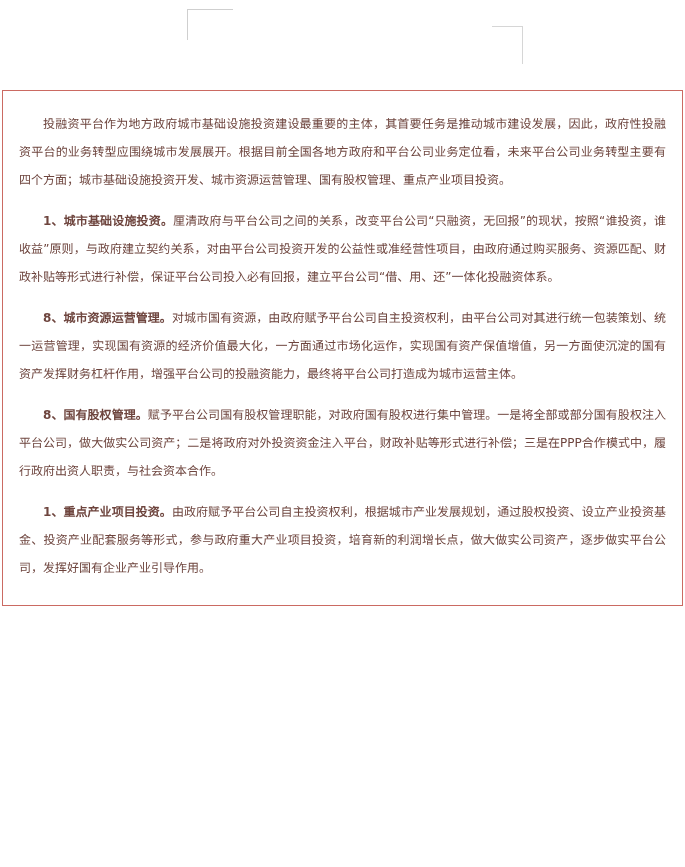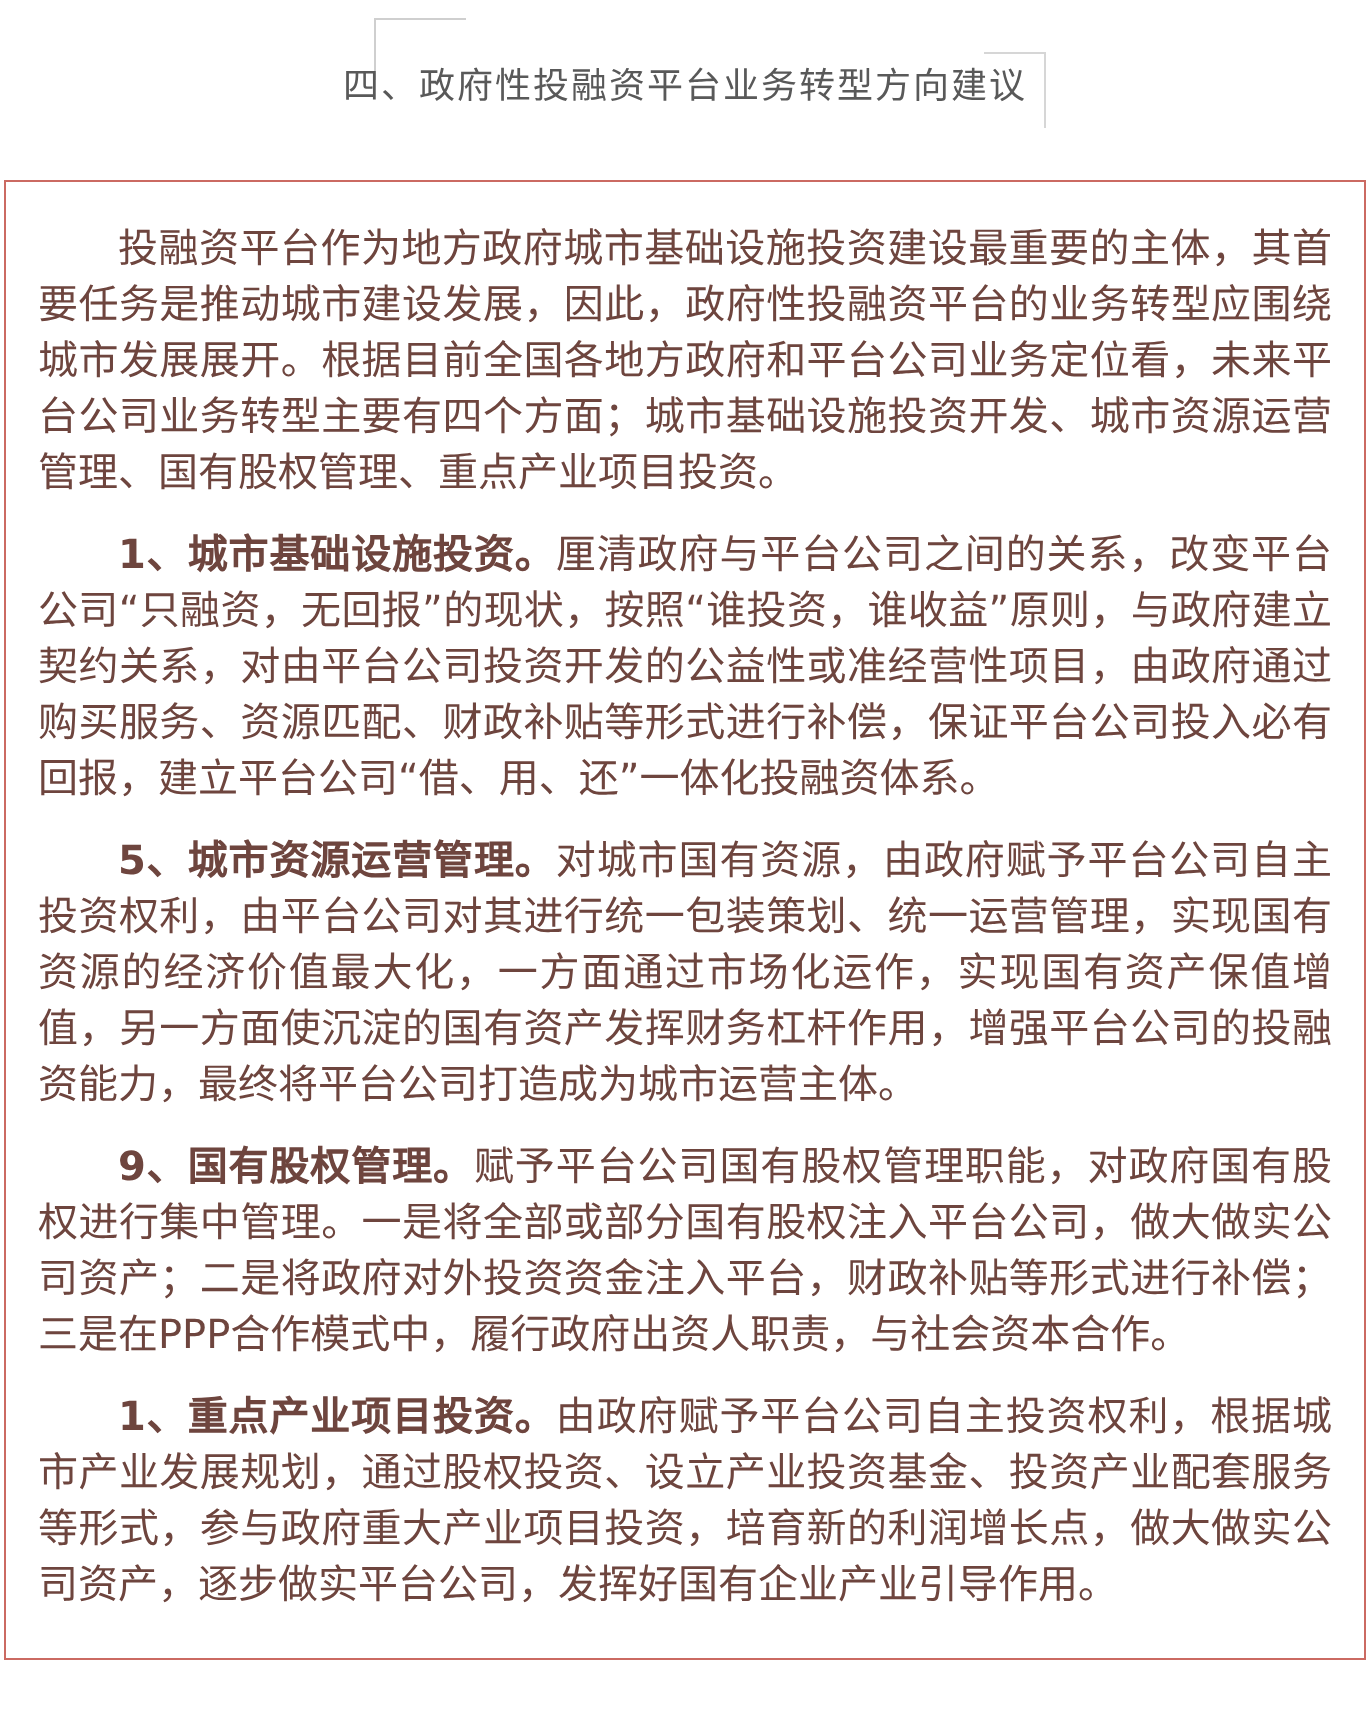--- a/index.html
+++ b/index.html
@@ -50,50 +50,49 @@
   }
 
   
   .article-box {
     margin: 0 2px 16px 2px;
     border: 1px solid #cb6a62;
     background: #ffffff;
     padding: 6px 16px 10px 16px;
   }
   .article-box p {
-    font-size: 20px;
+    font-size: 12px;
     line-height: 28px;
     color: #6e453e;
     text-indent: 2em;
     text-align: justify;
     margin: 13px 0;
   }
   .article-box p .lead {
     font-weight: bold;
     margin-top: 14px;
   }
 </style>
 </head>
 <body>
 
 <div class="page">
 
   <div class="title-wrap">
     <span class="bracket-tl"></span>
     <span class="bracket-br"></span>
-    <div class="title-text">四、政府性投融资平台业务转型方向建议</div>
   </div>
 
   <div class="article-box">
 
     <p><span>投融资平台作为地方政府城市基础设施投资建设最重要的主体，其首要任务是推动城市建设发展，因此，政府性投融资平台的业务转型应围绕城市发展展开。根据目前全国各地方政府和平台公司业务定位看，未来平台公司业务转型主要有四个方面；城市基础设施投资开发、城市资源运营管理、国有股权管理、重点产业项目投资。</span></p>
 
     <p><span class="lead">1、城市基础设施投资。</span><span>厘清政府与平台公司之间的关系，改变平台公司“只融资，无回报”的现状，按照“谁投资，谁收益”原则，与政府建立契约关系，对由平台公司投资开发的公益性或准经营性项目，由政府通过购买服务、资源匹配、财政补贴等形式进行补偿，保证平台公司投入必有回报，建立平台公司“借、用、还”一体化投融资体系。</span></p>
 
-    <p><span class="lead">5、城市资源运营管理。</span><span>对城市国有资源，由政府赋予平台公司自主投资权利，由平台公司对其进行统一包装策划、统一运营管理，实现国有资源的经济价值最大化，一方面通过市场化运作，实现国有资产保值增值，另一方面使沉淀的国有资产发挥财务杠杆作用，增强平台公司的投融资能力，最终将平台公司打造成为城市运营主体。</span></p>
+    <p><span class="lead">8、城市资源运营管理。</span><span>对城市国有资源，由政府赋予平台公司自主投资权利，由平台公司对其进行统一包装策划、统一运营管理，实现国有资源的经济价值最大化，一方面通过市场化运作，实现国有资产保值增值，另一方面使沉淀的国有资产发挥财务杠杆作用，增强平台公司的投融资能力，最终将平台公司打造成为城市运营主体。</span></p>
 
-    <p><span class="lead">9、国有股权管理。</span><span>赋予平台公司国有股权管理职能，对政府国有股权进行集中管理。一是将全部或部分国有股权注入平台公司，做大做实公司资产；二是将政府对外投资资金注入平台，财政补贴等形式进行补偿；三是在PPP合作模式中，履行政府出资人职责，与社会资本合作。</span></p>
+    <p><span class="lead">8、国有股权管理。</span><span>赋予平台公司国有股权管理职能，对政府国有股权进行集中管理。一是将全部或部分国有股权注入平台公司，做大做实公司资产；二是将政府对外投资资金注入平台，财政补贴等形式进行补偿；三是在PPP合作模式中，履行政府出资人职责，与社会资本合作。</span></p>
 
     <p><span class="lead">1、重点产业项目投资。</span><span>由政府赋予平台公司自主投资权利，根据城市产业发展规划，通过股权投资、设立产业投资基金、投资产业配套服务等形式，参与政府重大产业项目投资，培育新的利润增长点，做大做实公司资产，逐步做实平台公司，发挥好国有企业产业引导作用。</span></p>
 
 
   </div>
 </div>
 
 </body></html>

